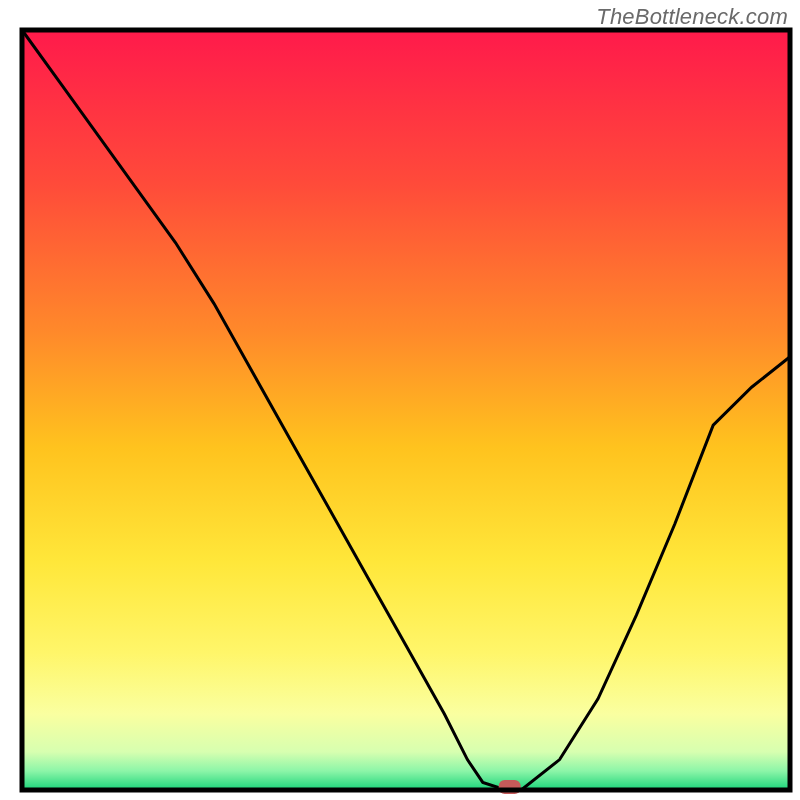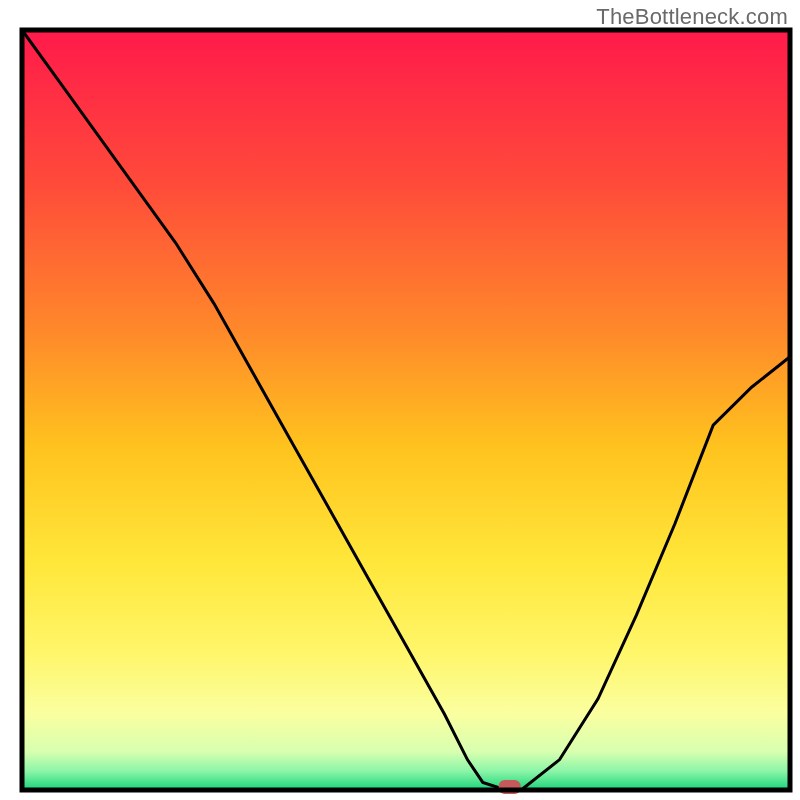--- a/index.html
+++ b/index.html
@@ -7,20 +7,21 @@
     padding: 0;
     width: 800px;
     height: 800px;
     background: #ffffff;
     font-family: Arial, Helvetica, sans-serif;
   }
   .chart-container {
     position: relative;
     width: 800px;
     height: 800px;
+    font-style: italic;
   }
   .watermark {
     position: absolute;
     top: 4px;
     right: 12px;
     font-size: 22px;
     color: #6a6a6a;
     font-weight: 500;
     letter-spacing: 0.2px;
     z-index: 10;

